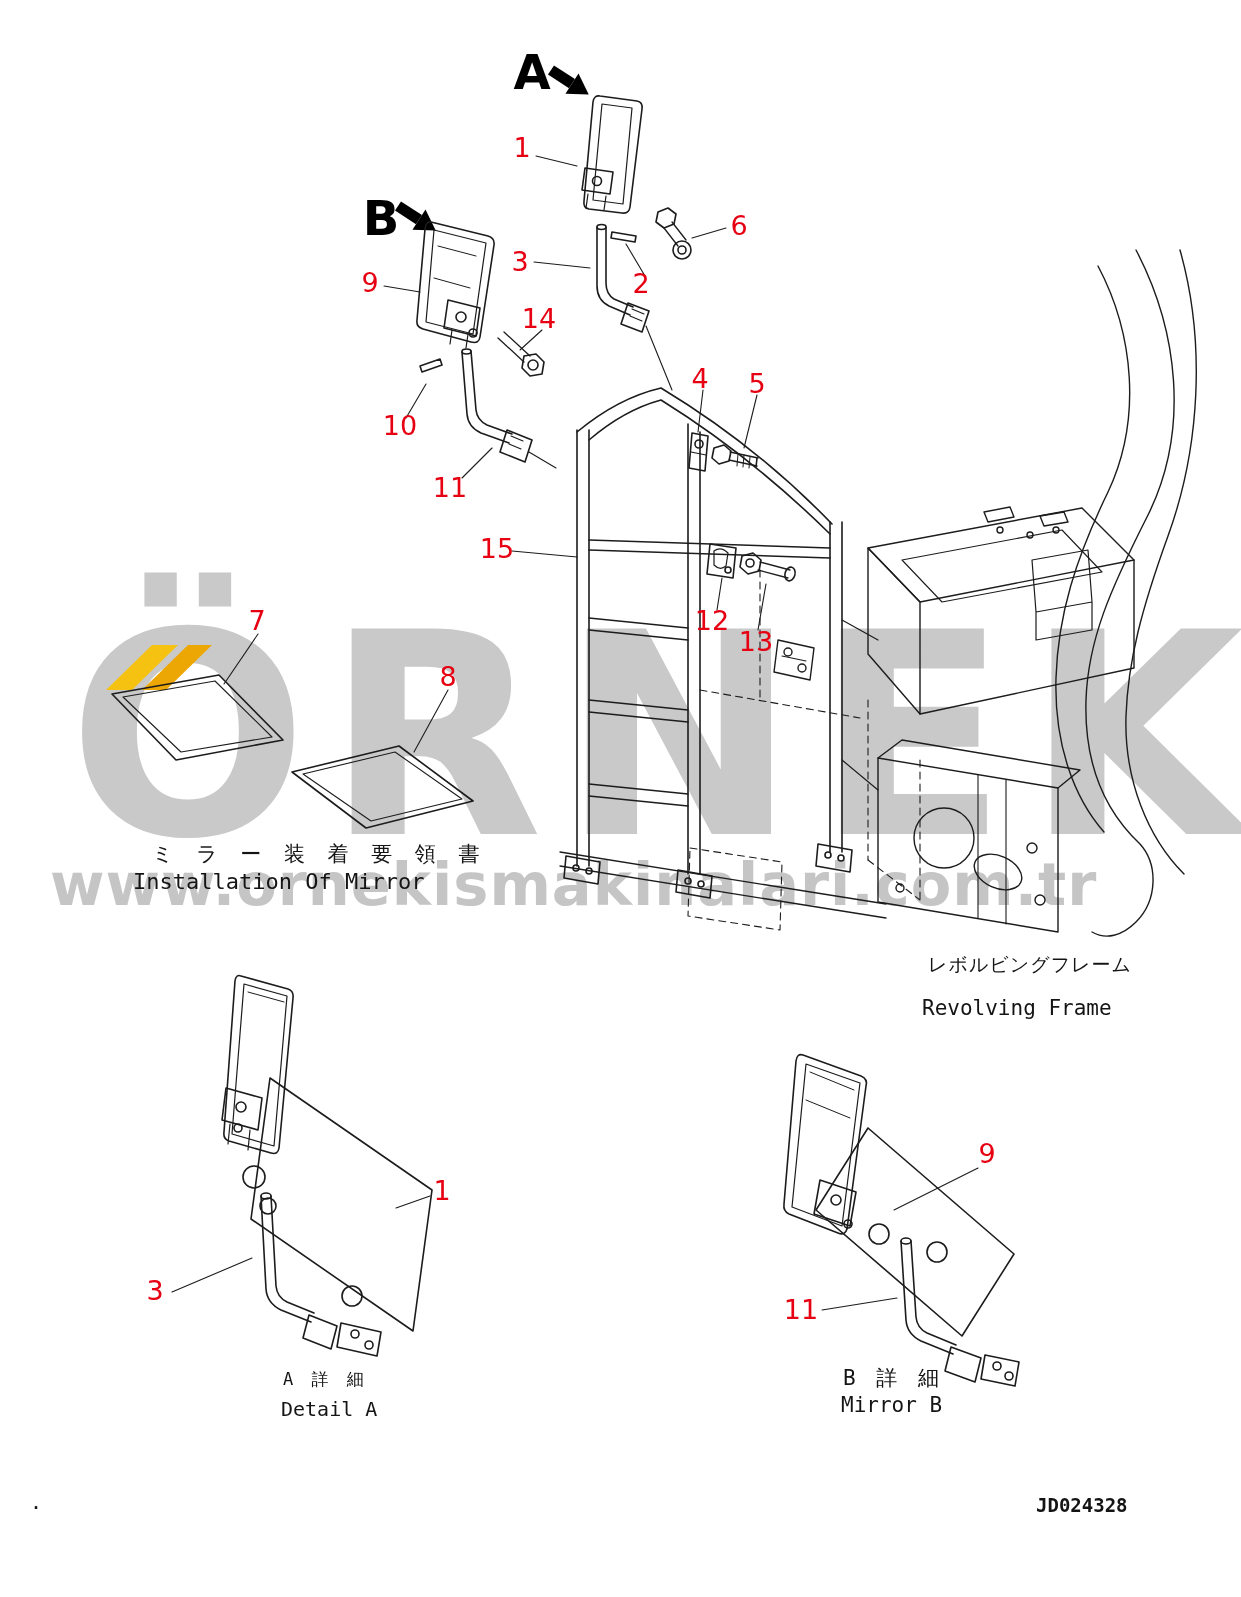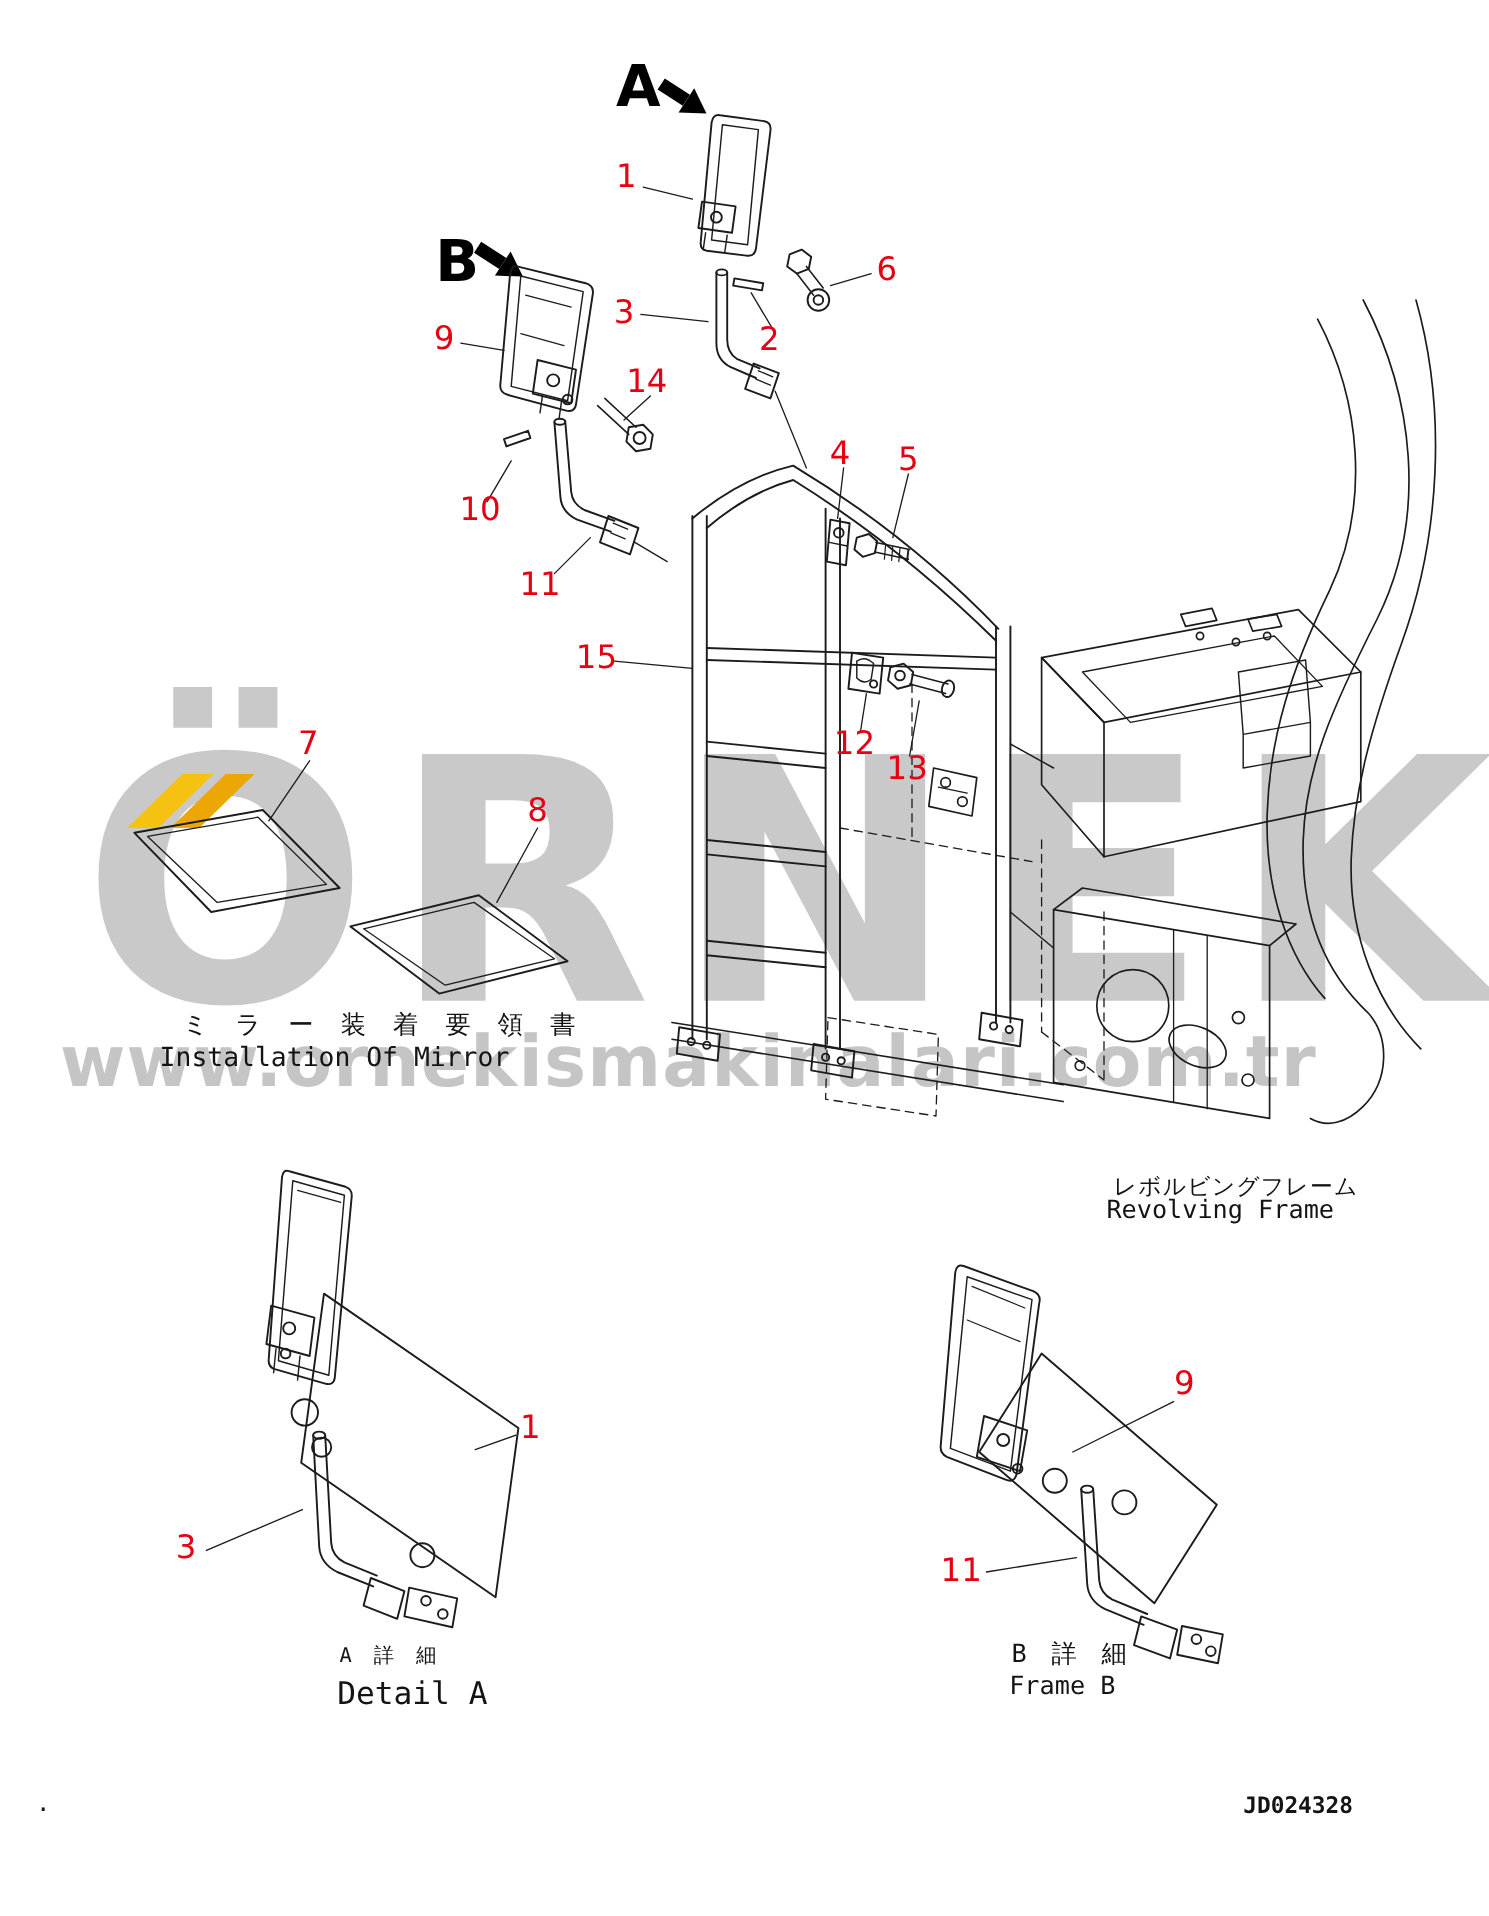--- a/index.html
+++ b/index.html
@@ -16,24 +16,24 @@
   .art{position:absolute;left:0;top:0;z-index:1;}
   
   .callout{position:absolute;z-index:2;transform:translate(-50%,-50%);color:#e60012;
            font-size:27px;font-family:"DejaVu Sans",sans-serif;}
   .view-letter{position:absolute;z-index:2;transform:translate(-50%,-50%);color:#000;
                font-size:48px;font-weight:bold;font-family:"DejaVu Sans",sans-serif;}
   .cap{position:absolute;z-index:2;color:#141414;font-family:"DejaVu Sans Mono","DejaVu Sans",monospace;
        font-weight:normal;white-space:pre;}
   .cap-jp1{left:152px;top:840px;font-size:21px;letter-spacing:5px;}
   .cap-en1{left:133px;top:869px;font-size:22px;letter-spacing:0px;}
-  .cap-jp2{left:928px;top:976px;font-size:19px;letter-spacing:1px;}
+  .cap-jp2{left:928px;top:952px;font-size:19px;letter-spacing:1px;}
   .cap-en2{left:922px;top:996px;font-size:21px;}
   .cap-jp3{left:283px;top:1368px;font-size:17px;letter-spacing:4px;}
-  .cap-en3{left:281px;top:1397px;font-size:26px;}
+  .cap-en3{left:281px;top:1397px;font-size:20px;}
   .cap-jp4{left:843px;top:1364px;font-size:21px;letter-spacing:4px;}
   .cap-en4{left:841px;top:1393px;font-size:21px;}
   .cap-num{left:1036px;top:1494px;font-size:19px;font-weight:bold;}
   .cap-dot{left:30px;top:1490px;font-size:20px;font-weight:normal;}
 </style>
 </head>
 <body>
 
 <div class="page">
 
@@ -281,17 +281,17 @@
   <div class="callout" style="left:987px;top:1153px">9</div>
   <div class="callout" style="left:801px;top:1309px">11</div>
 
   <div class="cap cap-jp1">ミ ラ ー 装 着 要 領 書</div>
   <div class="cap cap-en1">Installation Of Mirror</div>
   <div class="cap cap-jp2">レボルビングフレーム</div>
   <div class="cap cap-en2">Revolving Frame</div>
   <div class="cap cap-jp3">A 詳 細</div>
   <div class="cap cap-en3">Detail A</div>
   <div class="cap cap-jp4">B 詳 細</div>
-  <div class="cap cap-en4">Frame B</div>
+  <div class="cap cap-en4">Mirror B</div>
   <div class="cap cap-num">JD024328</div>
   <div class="cap cap-dot">.</div>
 
 </div>
 
 </body></html>

